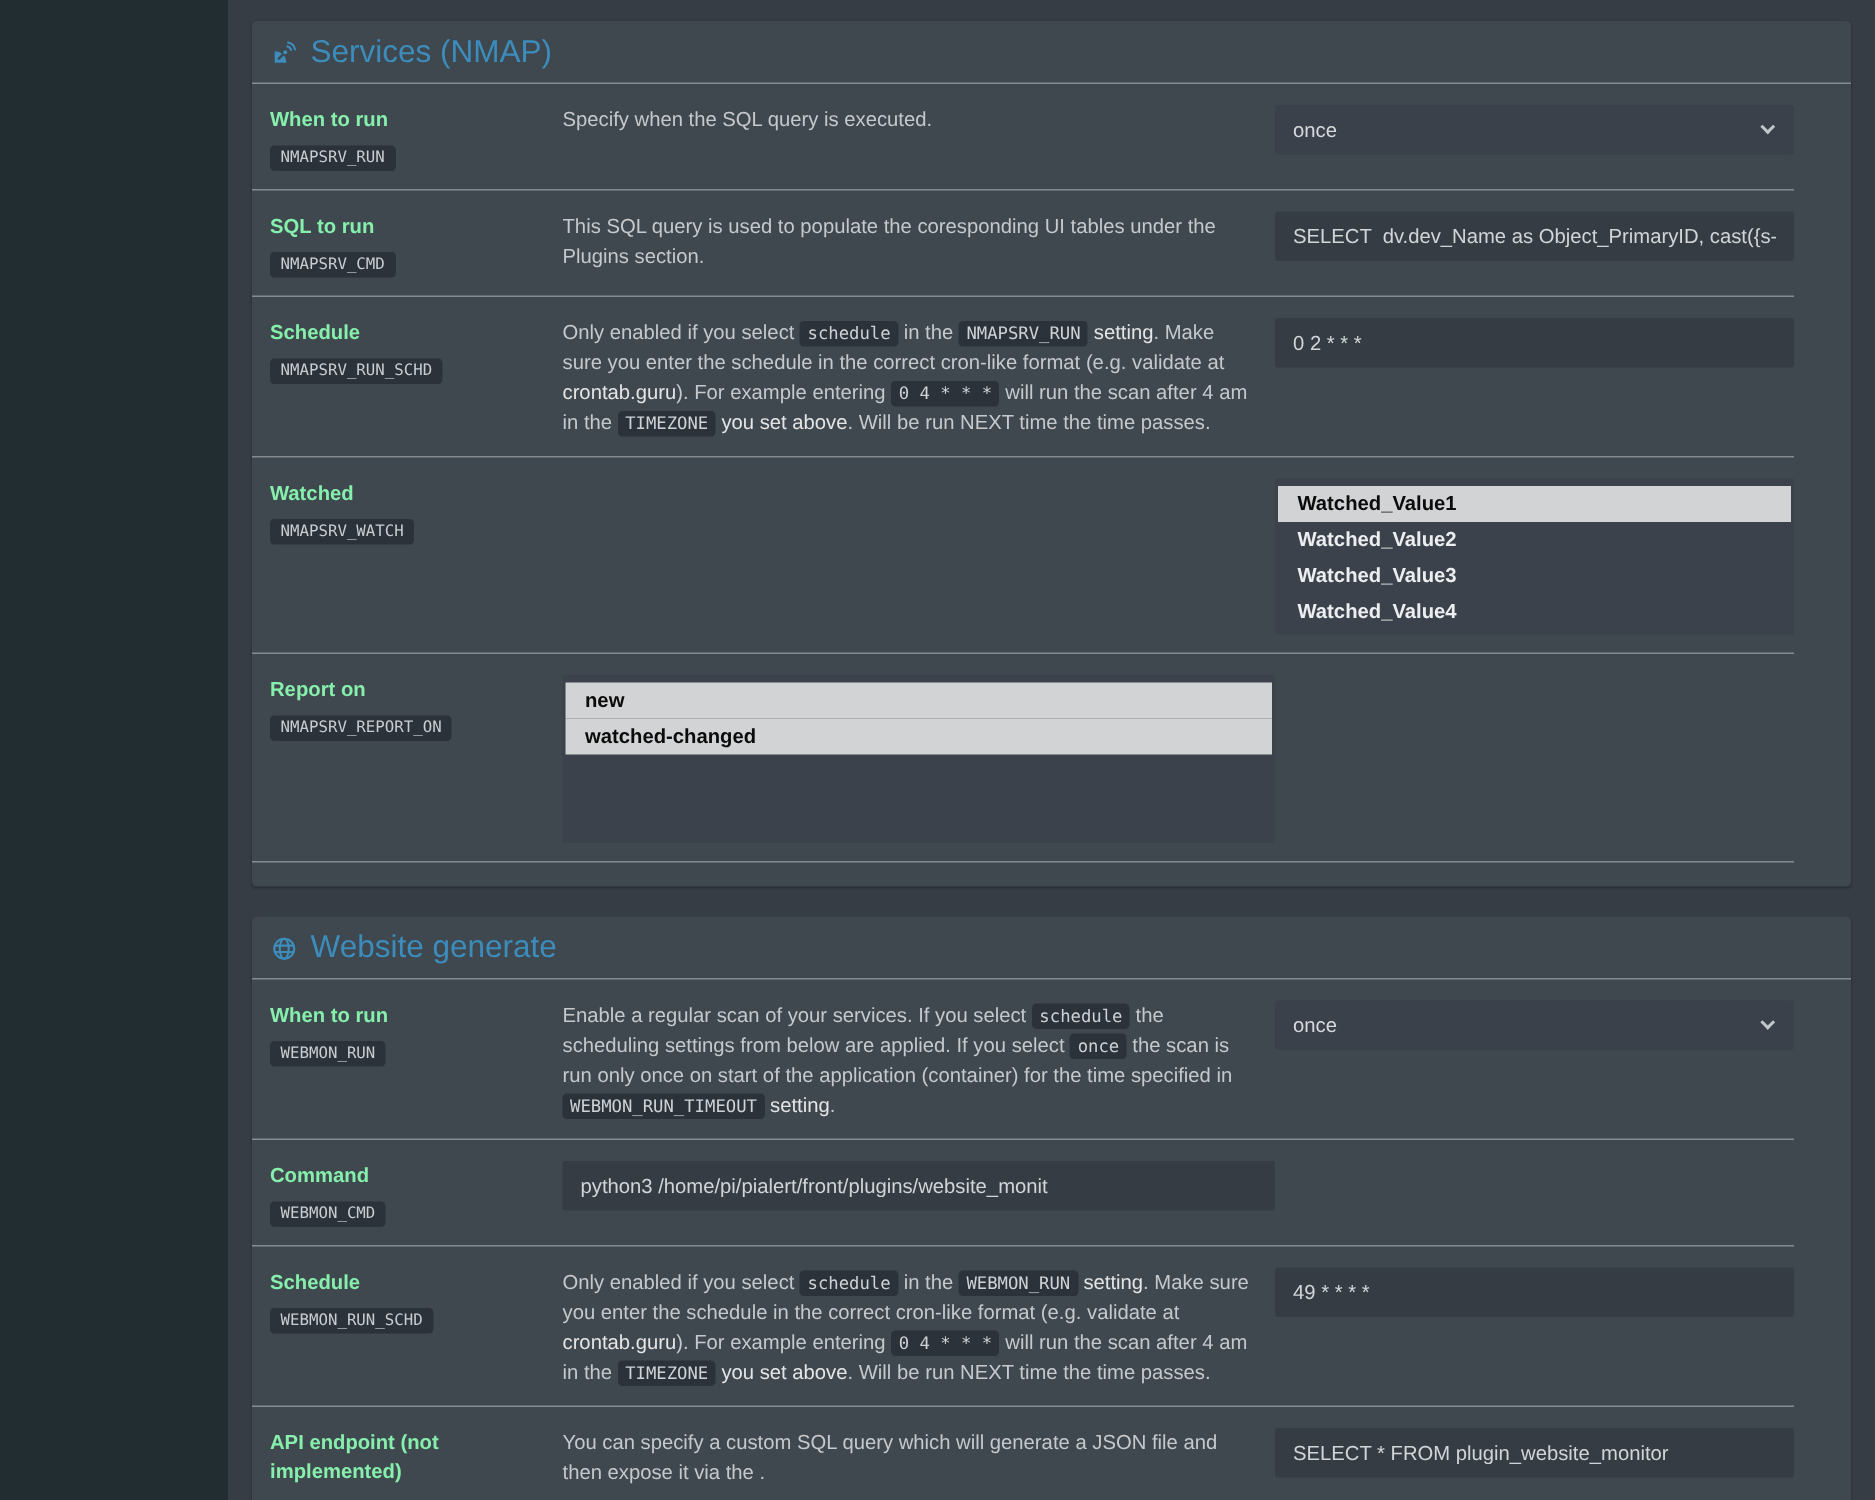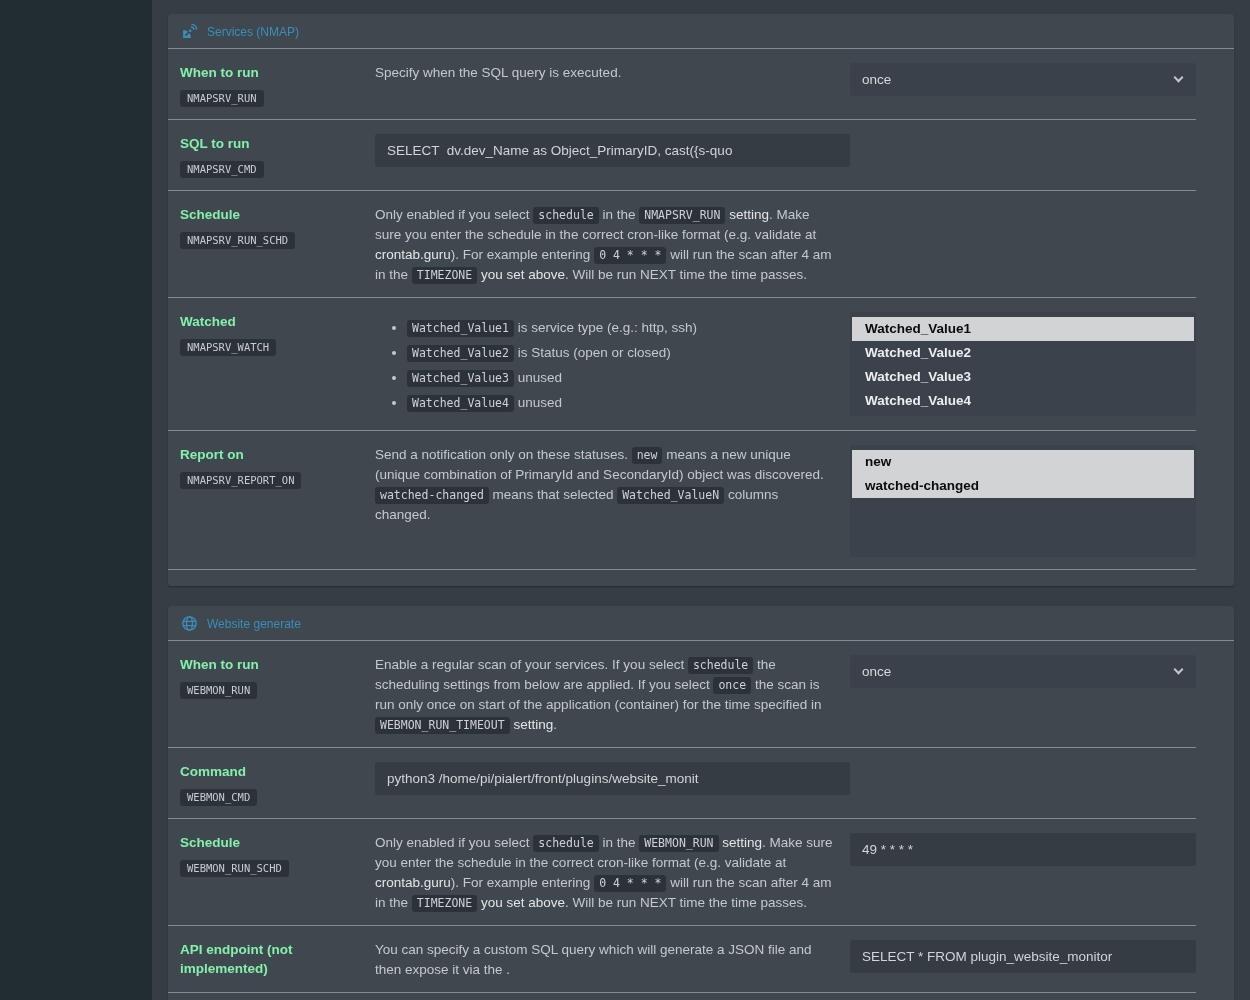--- a/index.html
+++ b/index.html
@@ -3,21 +3,21 @@
 <meta charset="utf-8">
 <style>
   * { box-sizing: border-box; }
   html,body { margin:0; padding:0; }
   body { font-family:"Liberation Sans", sans-serif; }
   .page { width:1250px; height:1000px; background:#363d44; display:flex; overflow:hidden; position:relative; }
   .sidebar { width:152px; flex:none; background:#222d32; height:100%; }
   .content { flex:1; padding:14px 16px 0 16px; }
   .card { background:#3f474f; border-radius:3px; margin-bottom:20px; box-shadow:0 1px 2px rgba(0,0,0,.3); }
   .card-header { display:flex; align-items:center; gap:9px; padding:9px 13px 8px; border-bottom:1px solid #868b90; }
-  .card-title { color:#3c8dbc; font-size:12px; }
+  .card-title { color:#3c8dbc; font-size:21px; }
   .hicon { display:flex; align-items:center; }
   .rows { padding:0 38px 16px 0; }
   .row { display:grid; grid-template-columns:195px 475px 1fr; align-items:start;
          padding:14px 0 12px 12px; border-bottom:1px solid #868b90; }
   .lbl { color:#86efac; font-weight:700; font-size:13.5px; line-height:19px; padding-right:14px; }
   .badge { display:inline-block; margin-top:8px; background:#2c323a; color:#c9cdd2;
            font-family:"DejaVu Sans Mono", monospace; font-size:10.5px; padding:2px 7px 3px; border-radius:3px; }
   .desc { color:#c6c9cc; font-size:13.5px; line-height:20px; padding-right:16px; }
   .desc .code, .bullets .code { background:#2c323a; color:#ced2d6; font-family:"DejaVu Sans Mono", monospace;
           font-size:11.5px; padding:1px 5px 2px; border-radius:3px; white-space:nowrap; }
@@ -72,62 +72,59 @@
               <span class="chev"></span>
             </div>
           </div>
         </div>
 
         <div class="row">
           <div>
             <div class="lbl">SQL to run</div>
             <span class="badge">NMAPSRV_CMD</span>
           </div>
+          <div class="desc">This SQL query is used to populate the coresponding UI tables under the Plugins section.</div>
           <div class="ctrl">
             <input class="txt" value="SELECT  dv.dev_Name as Object_PrimaryID, cast({s-quo" style="">
           </div>
         </div>
 
         <div class="row">
           <div>
             <div class="lbl">Schedule</div>
             <span class="badge">NMAPSRV_RUN_SCHD</span>
           </div>
           <div class="desc">Only enabled if you select <span class="code">schedule</span> in the <span class="code">NMAPSRV_RUN</span> <a class="lnk">setting</a>. Make sure you enter the schedule in the correct cron-like format (e.g. validate at <a class="lnk">crontab.guru</a>). For example entering <span class="code">0 4 * * *</span> will run the scan after 4 am in the <span class="code">TIMEZONE</span> <a class="lnk">you set above</a>. Will be run NEXT time the time passes.</div>
+          <div class="ctrl">
+            <input class="txt" value="0 2 * * *" style="">
+          </div>
         </div>
 
         <div class="row">
           <div>
             <div class="lbl">Watched</div>
             <span class="badge">NMAPSRV_WATCH</span>
           </div>
           <div class="desc">
-            <ul class="bullets">
-              <li><span class="code">Watched_Value1</span> is service type (e.g.: http, ssh)</li>
-              <li><span class="code">Watched_Value2</span> is Status (open or closed)</li>
-              <li><span class="code">Watched_Value3</span> unused</li>
-              <li><span class="code">Watched_Value4</span> unused</li>
-            </ul>
           </div>
           <div class="ctrl">
             <div class="listbox lb-watched">
                 <div class="opt sel">Watched_Value1</div>
                 <div class="opt">Watched_Value2</div>
                 <div class="opt">Watched_Value3</div>
                 <div class="opt">Watched_Value4</div>
               </div>
           </div>
         </div>
 
         <div class="row" style="border-bottom:1px solid #868b90;">
           <div>
             <div class="lbl">Report on</div>
             <span class="badge">NMAPSRV_REPORT_ON</span>
           </div>
-          <div class="desc">Send a notification only on these statuses. <span class="code">new</span> means a new unique (unique combination of PrimaryId and SecondaryId) object was discovered. <span class="code">watched-changed</span> means that selected <span class="code">Watched_ValueN</span> columns changed.</div>
           <div class="ctrl">
             <div class="listbox lb-report">
                 <div class="opt sel">new</div>
                 <div class="opt sel">watched-changed</div>
               </div>
           </div>
         </div>
 
       </div>
     </div>

